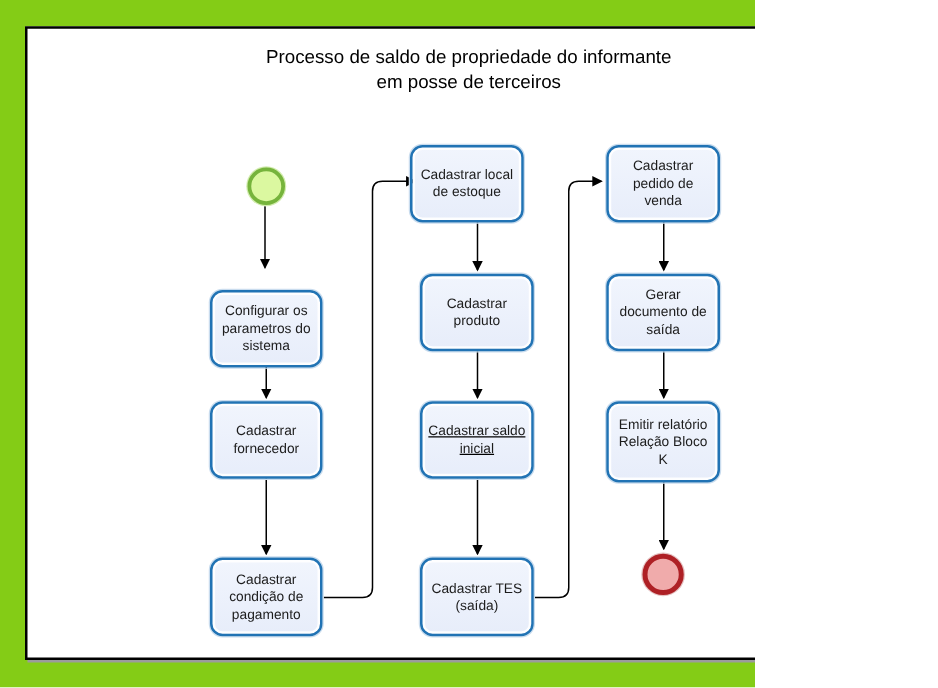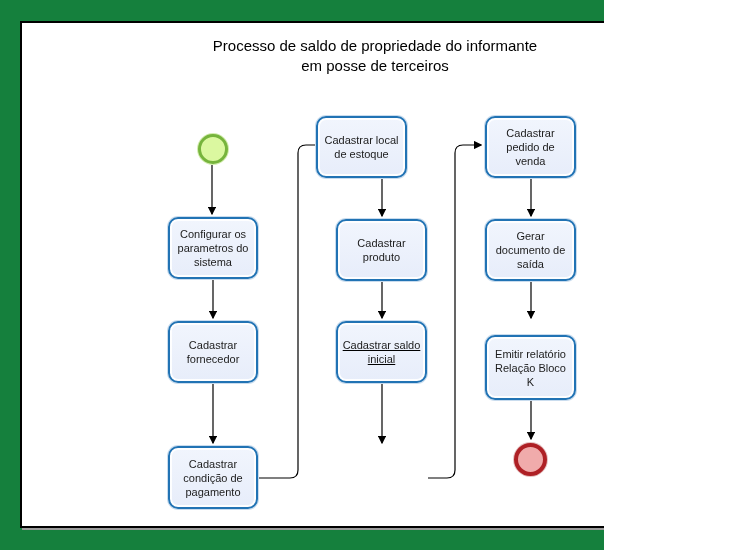--- a/index.html
+++ b/index.html
@@ -6,21 +6,21 @@
     margin: 0;
     padding: 0;
     background: #ffffff;
     font-family: "Liberation Sans", sans-serif;
   }
   .stage {
     position: relative;
     width: 604px;
     height: 550px;
     overflow: hidden;
-    background: #15803d;
+    background: #84cc16;
   }
   .frame {
     position: absolute;
     left: 20px;
     top: 21px;
     width: 704px;
     height: 503px;
     border: 2px solid #000000;
     box-shadow: 2px 2px 0 0 #9b9b9b;
     background: #ffffff;
@@ -113,66 +113,70 @@
       <path d="M382 383 V443" marker-end="url(#ah)"></path>
       <path d="M428 478 H447 Q455 478 455 470 V153 Q455 145 463 145 H481" marker-end="url(#ah)"></path>
       <path d="M531 178 V216" marker-end="url(#ah)"></path>
       <path d="M531 281 V318" marker-end="url(#ah)"></path>
       <path d="M531 386 V439" marker-end="url(#ah)"></path>
     </g>
   </svg>
 
   <div class="event start"></div>
 
-  <div class="task" style="left:168px; top:217px; width:90px; height:62px;align-items:center;">
+  <div class="task" style="left:168px; top:232px; width:90px; height:62px;align-items:center;">
     <span class="label">Configurar os
 parametros do
 sistema</span>
   </div>
 
   <div class="task" style="left:168px; top:321px; width:90px; height:62px;">
     <span class="label">Cadastrar
 fornecedor</span>
   </div>
 
   <div class="task" style="left:168px; top:446px; width:90px; height:63px;">
     <span class="label">Cadastrar
 condição de
 pagamento</span>
   </div>
 
-  <div class="task" style="left:316px; top:116px; width:91px; height:62px;align-items:center;">
+  <div class="task" style="left:328px; top:116px; width:91px; height:62px;align-items:center;">
     <span class="label">Cadastrar local
 de estoque</span>
   </div>
 
   <div class="task" style="left:336px; top:219px; width:91px; height:62px;">
     <span class="label">Cadastrar
 produto</span>
   </div>
 
   <div class="task" style="left:336px; top:321px; width:91px; height:62px;text-decoration:underline;">
     <span class="label">Cadastrar saldo
 inicial</span>
   </div>
 
+  <div class="task" style="left:336px; top:446px; width:91px; height:63px;">
+    <span class="label">Cadastrar TES
+(saída)</span>
+  </div>
 
   <div class="task" style="left:485px; top:116px; width:91px; height:62px;">
     <span class="label">Cadastrar
 pedido de
 venda</span>
   </div>
 
   <div class="task" style="left:485px; top:219px; width:91px; height:62px;justify-content:center;">
     <span class="label">Gerar
 documento de
 saída</span>
   </div>
 
-  <div class="task" style="left:485px; top:321px; width:91px; height:65px;margin-top:14px;">
+  <div class="task" style="left:485px; top:321px; width:91px; height:65px;">
     <span class="label">Emitir relatório
 Relação Bloco
 K</span>
   </div>
 
   <div class="event end"></div>
 
 </div>
 
 </body></html>

